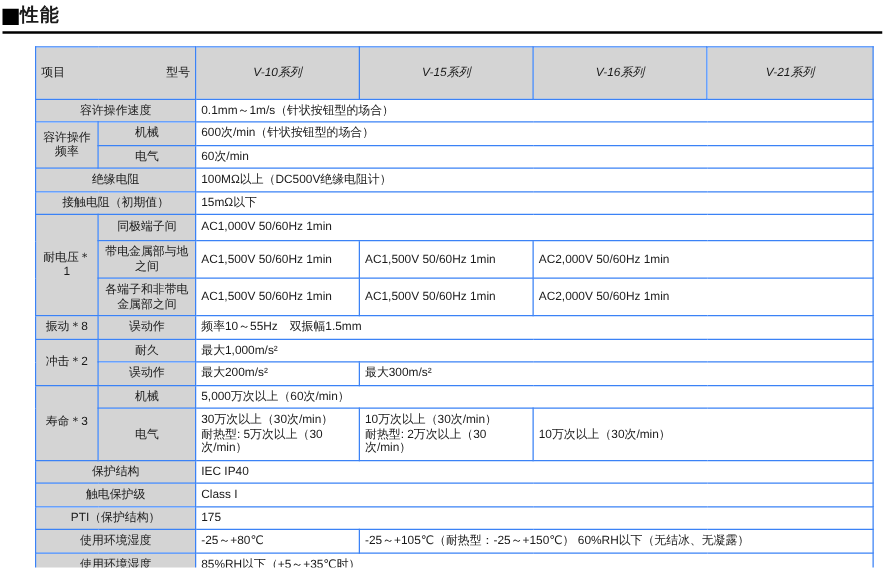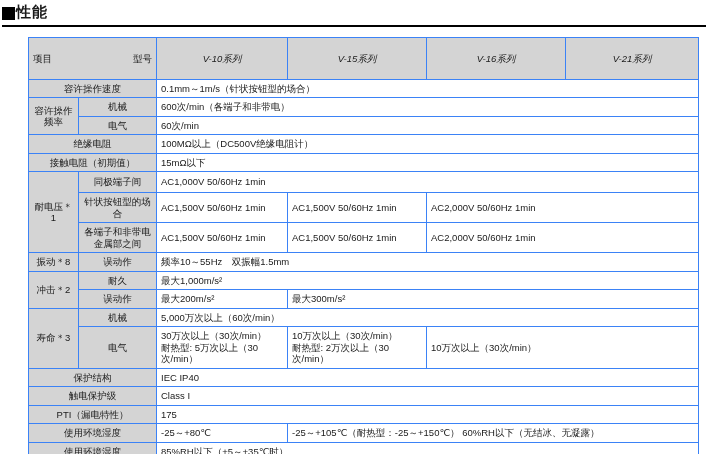--- a/index.html
+++ b/index.html
@@ -72,21 +72,21 @@
   </tr>
 
   <tr class="h17">
     <td class="lbl" colspan="2">容许操作速度</td>
     <td class="val" colspan="4">0.1mm～1m/s（针状按钮型的场合）</td>
   </tr>
 
   <tr class="h17">
     <td class="lbl" rowspan="2">容许操作频率</td>
     <td class="lbl">机械</td>
-    <td class="val" colspan="4">600次/min（各端子和非带电）</td>
+    <td class="val" colspan="4">600次/min（针状按钮型的场合）</td>
   </tr>
   <tr class="h17">
     <td class="lbl">电气</td>
     <td class="val" colspan="4">60次/min</td>
   </tr>
 
   <tr class="h17">
     <td class="lbl" colspan="2">绝缘电阻</td>
     <td class="val" colspan="4">100MΩ以上（DC500V绝缘电阻计）</td>
   </tr>
@@ -95,21 +95,21 @@
     <td class="lbl" colspan="2">接触电阻（初期值）</td>
     <td class="val" colspan="4">15mΩ以下</td>
   </tr>
 
   <tr class="h20">
     <td class="lbl" rowspan="3">耐电压＊1</td>
     <td class="lbl">同极端子间</td>
     <td class="val" colspan="4">AC1,000V 50/60Hz 1min</td>
   </tr>
   <tr class="h22">
-    <td class="lbl">针状按钮型的场合</td>
+    <td class="lbl">带电金属部与地之间</td>
     <td class="val">AC1,500V 50/60Hz 1min</td>
     <td class="val">AC1,500V 50/60Hz 1min</td>
     <td class="val" colspan="2">AC2,000V 50/60Hz 1min</td>
   </tr>
   <tr class="h26">
     <td class="lbl">各端子和非带电
 金属部之间</td>
     <td class="val">AC1,500V 50/60Hz 1min</td>
     <td class="val">AC1,500V 50/60Hz 1min</td>
     <td class="val" colspan="2">AC2,000V 50/60Hz 1min</td>
@@ -148,21 +148,21 @@
 
   <tr class="h17">
     <td class="lbl" colspan="2">保护结构</td>
     <td class="val" colspan="4">IEC IP40</td>
   </tr>
   <tr class="h17">
     <td class="lbl" colspan="2">触电保护级</td>
     <td class="val" colspan="4">Class I</td>
   </tr>
   <tr class="h17">
-    <td class="lbl" colspan="2">PTI（漏电特性）</td>
+    <td class="lbl" colspan="2">PTI（保护结构）</td>
     <td class="val" colspan="4">175</td>
   </tr>
   <tr class="h17">
     <td class="lbl" colspan="2">使用环境湿度</td>
     <td class="val">-25～+80℃</td>
     <td class="val" colspan="3">-25～+105℃（耐热型：-25～+150℃） 60%RH以下（无结冰、无凝露）</td>
   </tr>
   <tr class="h17">
     <td class="lbl" colspan="2">使用环境湿度</td>
     <td class="val" colspan="4">85%RH以下（+5～+35℃时）</td>

